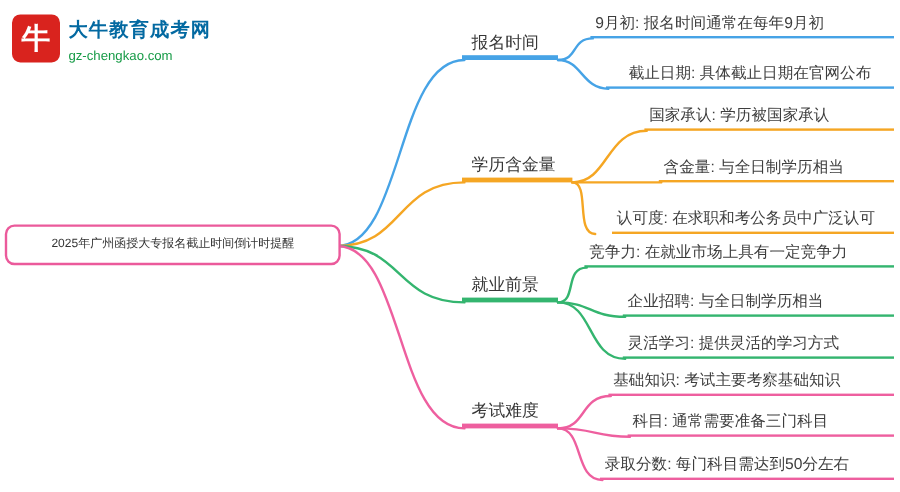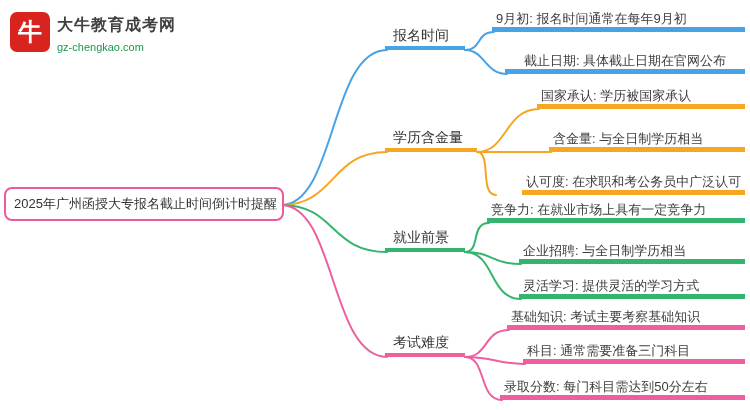--- a/index.html
+++ b/index.html
@@ -17,31 +17,31 @@
     color:#fff; font-size:24px; font-weight:bold; display:flex;
     align-items:center; justify-content:center;
   }
   .logo-text { margin-left:7px; padding-top:3px; }
   .logo-name { font-size:16px; font-weight:bold; color:#179b47; letter-spacing:1px; }
   .logo-url  { font-size:11px; color:#179b47; margin-top:5px; }
 
   .root {
     position:absolute; left:4px; top:187px; width:280px;
     border:2px solid #eb5a9b; border-radius:8px; background:#fff;
-    padding:6px 8px; font-size:13px; line-height:18px; color:#333;
+    padding:6px 20px; font-size:10px; line-height:18px; color:#333;
     text-align:center; white-space:nowrap; font-weight:500;
   }
   .branch {
     position:absolute; height:28px; line-height:26px; padding:0 8px;
     border-bottom:4px solid #0ea5e9; font-size:14px; font-weight:500;
     color:#363636; white-space:nowrap;
   }
   .leaf {
     position:absolute; right:5px; height:24px; line-height:22px; padding:0 4px;
-    border-bottom:5px solid #0369a1; font-size:13px; color:#3d3d3d;
+    border-bottom:2px solid #0369a1; font-size:13px; color:#3d3d3d;
     white-space:nowrap; overflow:visible;
   }
 </style>
 </head>
 <body>
 
 <div class="stage">
 
   <svg class="links" width="750" height="410" viewBox="0 0 750 410">
 
@@ -62,38 +62,38 @@
     <path d="M465,252 C495,252 489,299 521,299" stroke="#34b56f"></path>
 
     <path d="M465,357 C489,357 483,330 509,330" stroke="#ee5f9f"></path>
     <path d="M465,357 C496,357 495,364 525,364" stroke="#ee5f9f"></path>
     <path d="M465,357 C487,357 478,400 502,400" stroke="#ee5f9f"></path>
   </svg>
 
   <div class="logo">
     <div class="logo-icon" style="background-color: rgb(217, 35, 30);">牛</div>
     <div class="logo-text">
-      <div class="logo-name" style="color: #404040;">大牛教育成考网</div>
+      <div class="logo-name" style="color: #0369a1;">大牛教育成考网</div>
       <div class="logo-url" style="color: rgb(23, 155, 71);">gz-chengkao.com</div>
     </div>
   </div>
 
   <div class="root" style="border-color: rgb(235, 90, 155);">2025年广州函授大专报名截止时间倒计时提醒</div>
 
   <div class="branch" style="left: 385px; top: 22px; width: 80px; border-bottom-color: rgb(70, 163, 230);">报名时间</div>
   <div class="branch" style="left: 385px; top: 124px; width: 92px; border-bottom-color: rgb(245, 166, 35);">学历含金量</div>
   <div class="branch" style="left: 385px; top: 224px; width: 80px; border-bottom-color: rgb(52, 181, 111);">就业前景</div>
   <div class="branch" style="left: 385px; top: 329px; width: 80px; border-bottom-color: rgb(238, 95, 159);">考试难度</div>
 
   <div class="leaf" style="left: 492px; top: 8px; border-bottom-color: rgb(70, 163, 230);">9月初: 报名时间通常在每年9月初</div>
   <div class="leaf" style="left: 505px; top: 50px; border-bottom-color: rgb(70, 163, 230); text-align: center;">截止日期: 具体截止日期在官网公布</div>
 
   <div class="leaf" style="left: 537px; top: 85px; border-bottom-color: rgb(245, 166, 35);">国家承认: 学历被国家承认</div>
   <div class="leaf" style="left: 549px; top: 128px; border-bottom-color: rgb(245, 166, 35);">含金量: 与全日制学历相当</div>
-  <div class="leaf" style="left: 522px; top: 171px; border-bottom-color: rgb(245, 166, 35);">认可度: 在求职和考公务员中广泛认可</div>
+  <div class="leaf" style="left: 510px; top: 171px; border-bottom-color: rgb(245, 166, 35);">认可度: 在求职和考公务员中广泛认可</div>
 
   <div class="leaf" style="left: 487px; top: 199px; border-bottom-color: rgb(52, 181, 111);">竞争力: 在就业市场上具有一定竞争力</div>
   <div class="leaf" style="left: 519px; top: 240px; border-bottom-color: rgb(52, 181, 111);">企业招聘: 与全日制学历相当</div>
   <div class="leaf" style="left: 519px; top: 275px; border-bottom-color: rgb(52, 181, 111);">灵活学习: 提供灵活的学习方式</div>
 
   <div class="leaf" style="left: 507px; top: 306px; border-bottom-color: rgb(238, 95, 159);">基础知识: 考试主要考察基础知识</div>
   <div class="leaf" style="left: 523px; top: 340px; border-bottom-color: rgb(238, 95, 159);">科目: 通常需要准备三门科目</div>
   <div class="leaf" style="left: 500px; top: 376px; border-bottom-color: rgb(238, 95, 159);">录取分数: 每门科目需达到50分左右</div>
 
 </div>

